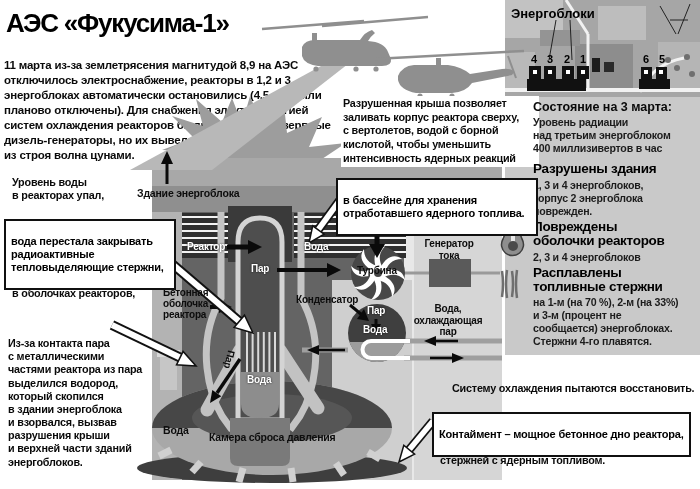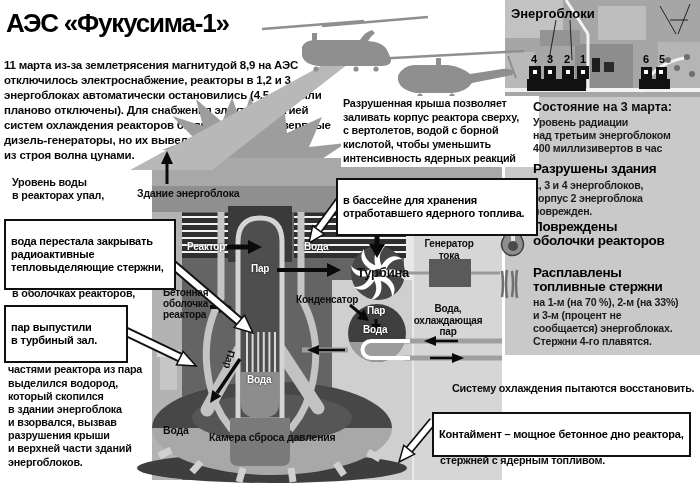--- a/index.html
+++ b/index.html
@@ -273,22 +273,20 @@
 из строя волна цунами.</div>
 
   <div class="abs note pre" style="left:12px;top:176px;">Уровень воды
 в реакторах упал,</div>
   <div class="box pre" style="left:4px;top:206px;width:158px;">вода перестала закрывать
 радиоактивные
 тепловыделяющие стержни,</div>
   <div class="abs note pre" style="left:12px;top:258px;">они начали плавиться.</div>
   <div class="abs note pre" style="left:12px;top:274px;">Чтобы снизить давление
 в оболочках реакторов,</div>
-  <div class="box pre" style="left:4px;top:292px;width:110px;">пар выпустили
-в турбиный зал.</div>
   <div class="abs note pre" style="left:8px;top:337px;">Из-за контакта пара
 с металлическими
 частями реактора из пара
 выделился водород,
 который скопился
 в здании энергоблока
 и взорвался, вызвав
 разрушения крыши
 и верхней части зданий
 энергоблоков.</div>
@@ -312,38 +310,39 @@
   <div class="abs panel ph" style="left:533px;top:100px;">Состояние на 3 марта:</div>
   <div class="abs panel pt pre" style="left:533px;top:116px;">Уровень радиации
 над третьим энергоблоком
 400 миллизивертов в час</div>
   <div class="abs panel h2" style="left:533px;top:162px;">Разрушены здания</div>
   <div class="abs panel pt pre" style="left:533px;top:179px;">1, 3 и 4 энергоблоков,
 корпус 2 энергоблока
 поврежден.</div>
   <div class="abs panel h2 pre" style="left:533px;top:220px;">Повреждены
 оболочки реакторов</div>
+  <div class="abs panel pt" style="left:533px;top:251px;">2, 3 и 4 энергоблоков</div>
   <div class="abs panel h2 pre" style="left:533px;top:266px;">Расплавлены
 топливные стержни</div>
   <div class="abs panel pt pre" style="left:533px;top:296px;">на 1-м (на 70 %), 2-м (на 33%)
 и 3-м (процент не
 сообщается) энергоблоках.
 Стержни 4-го плавятся.</div>
 
   <div id="coolingNote" class="abs">Систему охлаждения пытаются восстановить.</div>
   <div class="box" style="left:432px;top:399px;">Контаймент – мощное бетонное дно реактора,</div>
   <div id="containTxt" class="abs pre">которое должно защитить окружающую среду
 от радиоактивных веществ при расплавлении
 стержней с ядерным топливом.</div>
 
   <div class="dlbl lb" style="left:137px;top:187px;font-size:10.5px;">Здание энергоблока</div>
   <div class="dlbl lw" style="left:187px;top:241px;font-size:10px;">Реактор</div>
   <div class="dlbl lw" style="left:304px;top:241px;font-size:10px;">Вода</div>
   <div class="dlbl lw" style="left:251px;top:263px;font-size:10px;">Пар</div>
-  <div class="dlbl lb" style="left:357px;top:221px;font-size:13px;margin-top:44px;">Турбина</div>
+  <div class="dlbl lb" style="left:357px;top:221px;font-size:10px;margin-top:44px;">Турбина</div>
   <div class="dlbl lb pre" style="left:418px;top:238px;width:62px;text-align:center;font-size:10px;line-height:1.15;">Генератор
 тока</div>
   <div class="dlbl lb pre" style="left:163px;top:287px;font-size:10px;line-height:1.12;">Бетонная
 оболочка
 реактора</div>
   <div class="dlbl lb" style="left:296px;top:294px;font-size:10px;">Конденсатор</div>
   <div class="dlbl lw" style="left:367px;top:305px;font-size:10px;">Пар</div>
   <div class="dlbl lw" style="left:363px;top:324px;font-size:10px;">Вода</div>
   <div class="dlbl lb pre" style="left:405px;top:303px;width:86px;text-align:center;font-size:10px;line-height:1.15;">Вода,
 охлаждающая

